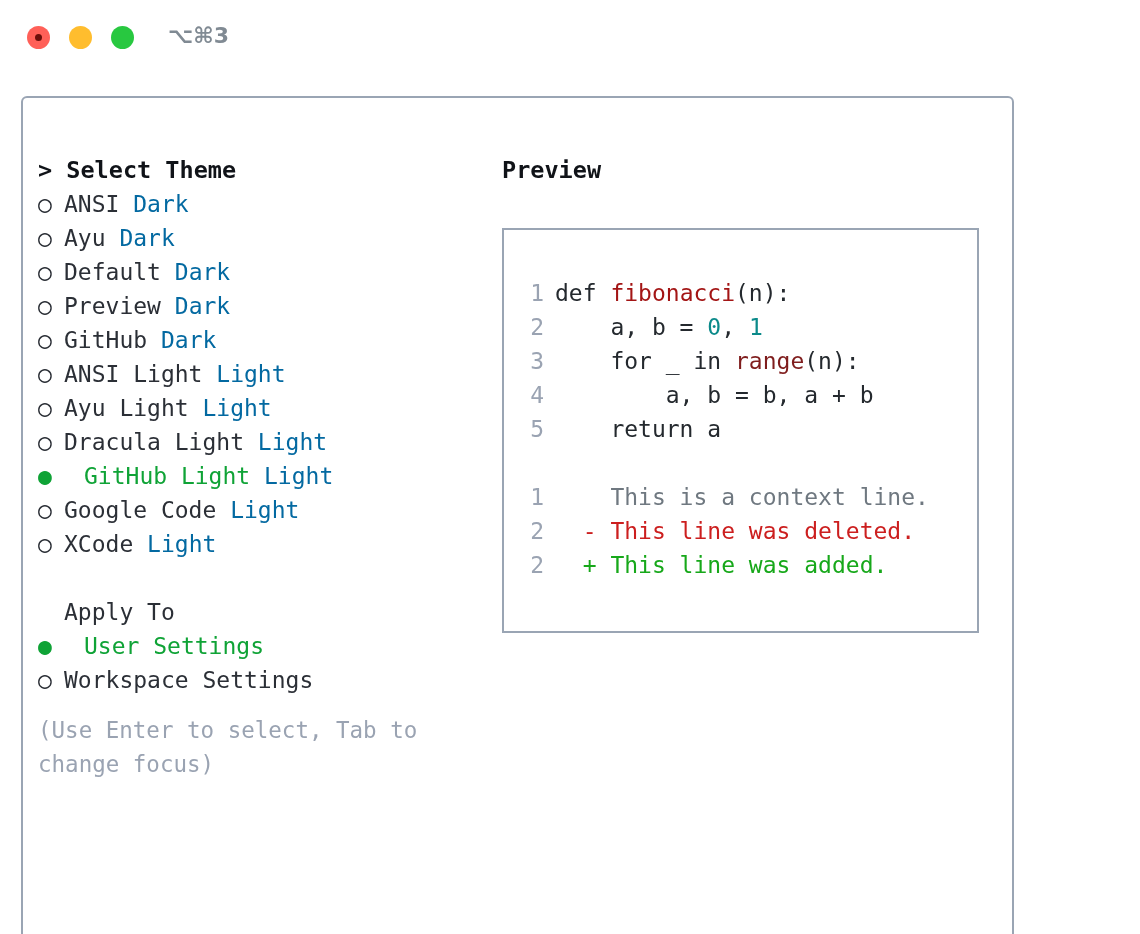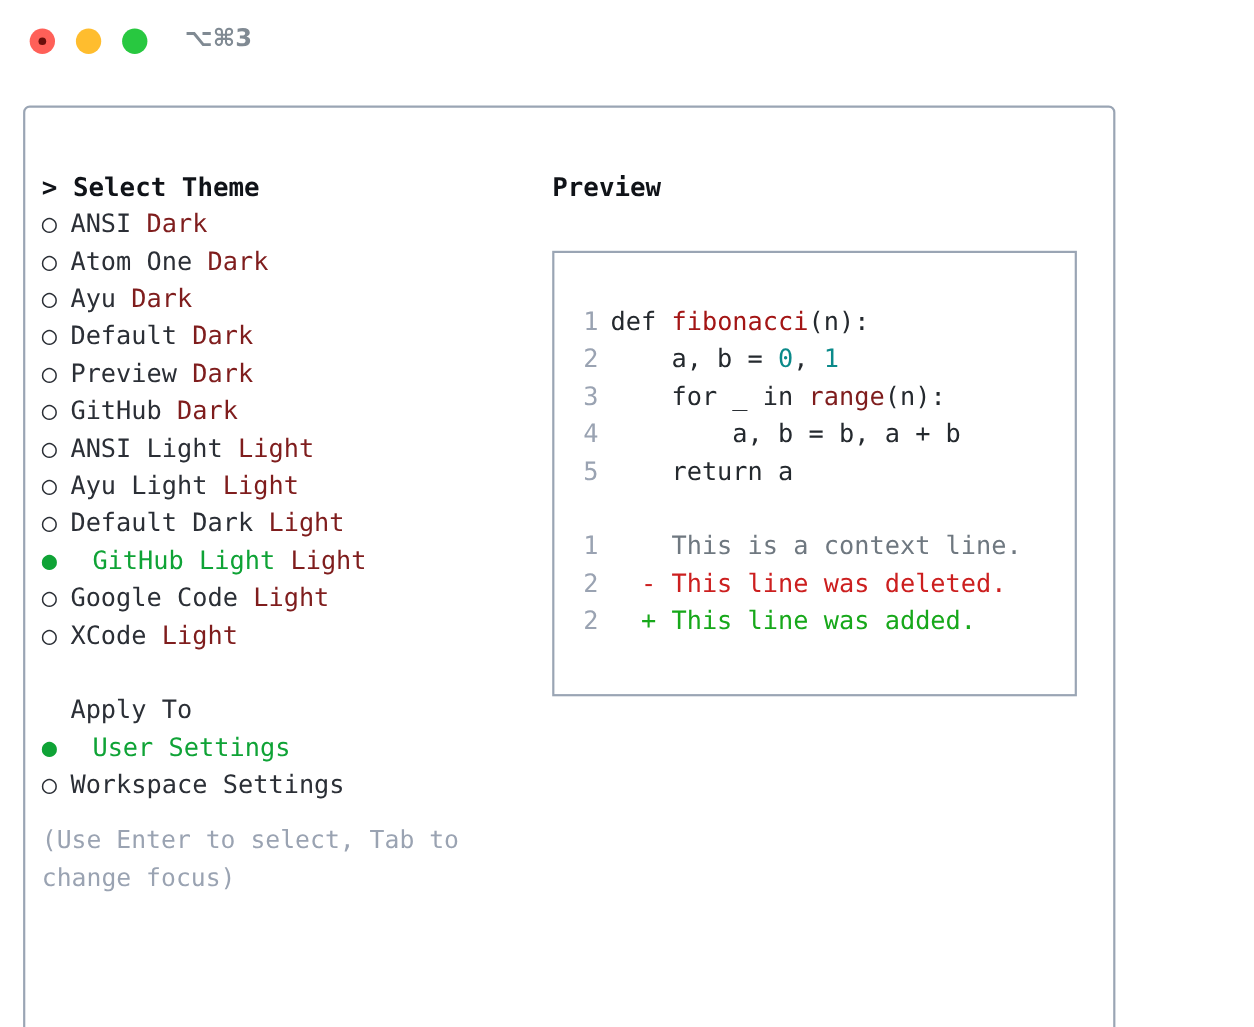--- a/index.html
+++ b/index.html
@@ -97,21 +97,21 @@
     color: #101318;
   }
   .bullet {
     display: inline-block;
     width: 26px;
     color: #2b2f36;
   }
   .bullet-sel { color: #0fa336; }
   .theme-name-sel { color: #0fa336; margin-left: 20px; }
   .mode-tag {
-    color: #7f1d1d;
+    color: #0369a1;
   }
   .apply-header {
     padding-left: 26px;
     color: #2b2f36;
   }
   .hint {
     font-size: 22.5px;
     line-height: 34px;
     color: #9aa3b2;
     width: 400px;
@@ -180,28 +180,27 @@
     </div>
     <div class="shortcut">⌥⌘3</div>
   </div>
 
   <div class="panel">
 
     <div class="left-col">
       <div class="row header-row">&gt; Select Theme</div>
       <div id="theme-list">
           <div class="row"><span class="bullet">○</span><span>ANSI</span><span class="mode-tag"> Dark</span></div>
-          <div class="row"><span class="bullet">○</span><span>Atom One</span><span class="mode-tag"> Dark</span></div>
           <div class="row"><span class="bullet">○</span><span>Ayu</span><span class="mode-tag"> Dark</span></div>
           <div class="row"><span class="bullet">○</span><span>Default</span><span class="mode-tag"> Dark</span></div>
           <div class="row"><span class="bullet">○</span><span>Preview</span><span class="mode-tag"> Dark</span></div>
           <div class="row"><span class="bullet">○</span><span>GitHub</span><span class="mode-tag"> Dark</span></div>
           <div class="row"><span class="bullet">○</span><span>ANSI Light</span><span class="mode-tag"> Light</span></div>
           <div class="row"><span class="bullet">○</span><span>Ayu Light</span><span class="mode-tag"> Light</span></div>
-          <div class="row"><span class="bullet">○</span><span>Default Dark</span><span class="mode-tag"> Light</span></div>
+          <div class="row"><span class="bullet">○</span><span>Dracula Light</span><span class="mode-tag"> Light</span></div>
           <div class="row"><span class="bullet bullet-sel">●</span><span class="theme-name-sel">GitHub Light</span><span class="mode-tag"> Light</span></div>
           <div class="row"><span class="bullet">○</span><span>Google Code</span><span class="mode-tag"> Light</span></div>
           <div class="row"><span class="bullet">○</span><span>XCode</span><span class="mode-tag"> Light</span></div>
         </div>
 
       <div class="section-gap"></div>
 
       <div class="row apply-header">Apply To</div>
       <div id="apply-list">
           <div class="row"><span class="bullet bullet-sel">●</span><span class="theme-name-sel">User Settings</span></div>

